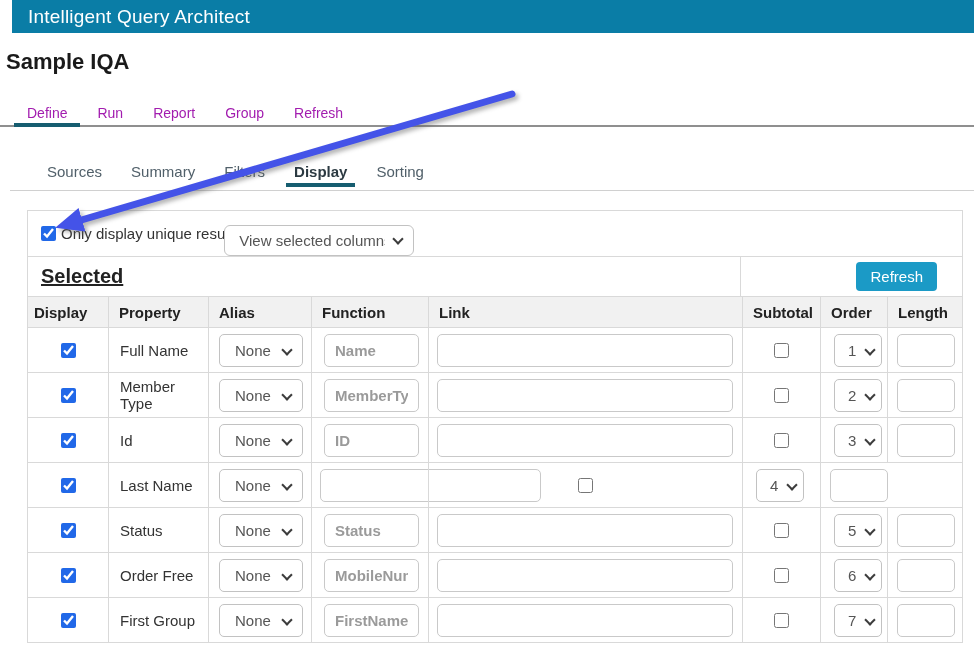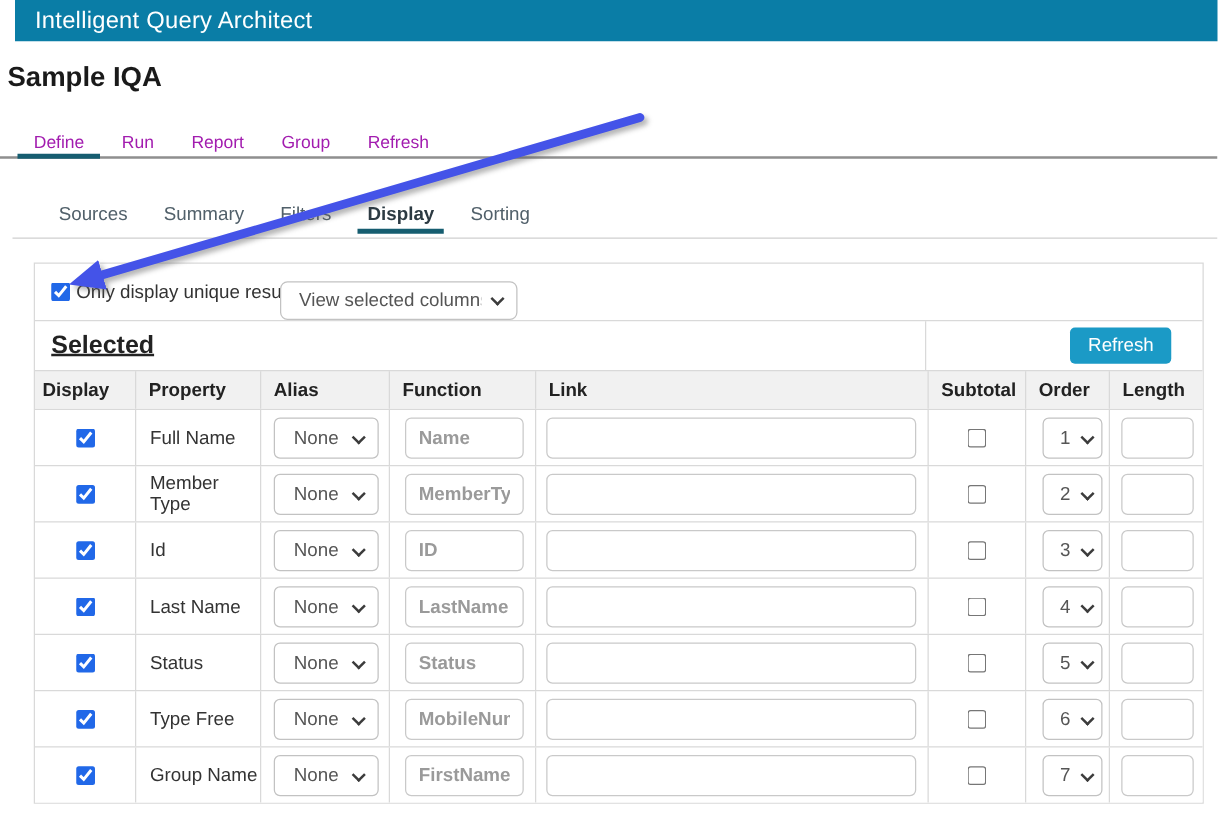--- a/index.html
+++ b/index.html
@@ -233,23 +233,20 @@
 
     <div class="grid-row trow">
       <div class="cell center">
           <input type="checkbox" checked="" style="">
         </div>
       <div class="cell c-prop">Last Name</div>
       <div class="cell">
           <span class="selwrap func-wrap"><select><option>None</option></select><span class="chev"></span></span>
         </div>
       <div class="cell">
-          <input class="tinput alias-input" type="text" placeholder="LastName" style="">
-        </div>
-      <div class="cell">
           <input class="tinput link-input" type="text" style="">
         </div>
       <div class="cell center">
           <input type="checkbox" style="">
         </div>
       <div class="cell">
           <span class="selwrap order-wrap"><select><option>4</option></select><span class="chev"></span></span>
         </div>
       <div class="cell">
           <input class="tinput len-input" type="text" style="">
@@ -278,21 +275,21 @@
         </div>
       <div class="cell">
           <input class="tinput len-input" type="text" style="">
         </div>
     </div>
 
     <div class="grid-row trow">
       <div class="cell center">
           <input type="checkbox" checked="" style="">
         </div>
-      <div class="cell c-prop">Type Free</div>
+      <div class="cell c-prop">Order Free</div>
       <div class="cell">
           <span class="selwrap func-wrap"><select><option>None</option></select><span class="chev"></span></span>
         </div>
       <div class="cell">
           <input class="tinput alias-input" type="text" placeholder="MobileNum" style="">
         </div>
       <div class="cell">
           <input class="tinput link-input" type="text" style="">
         </div>
       <div class="cell center">
@@ -303,21 +300,21 @@
         </div>
       <div class="cell">
           <input class="tinput len-input" type="text" style="">
         </div>
     </div>
 
     <div class="grid-row trow">
       <div class="cell center">
           <input type="checkbox" checked="" style="">
         </div>
-      <div class="cell c-prop">Group Name</div>
+      <div class="cell c-prop">First Group</div>
       <div class="cell">
           <span class="selwrap func-wrap"><select><option>None</option></select><span class="chev"></span></span>
         </div>
       <div class="cell">
           <input class="tinput alias-input" type="text" placeholder="FirstName" style="">
         </div>
       <div class="cell">
           <input class="tinput link-input" type="text" style="">
         </div>
       <div class="cell center">

